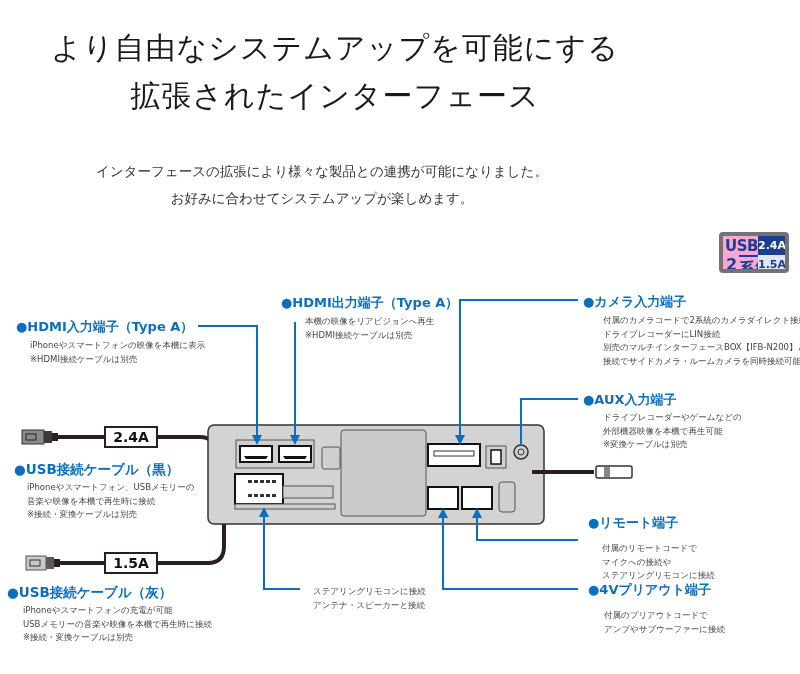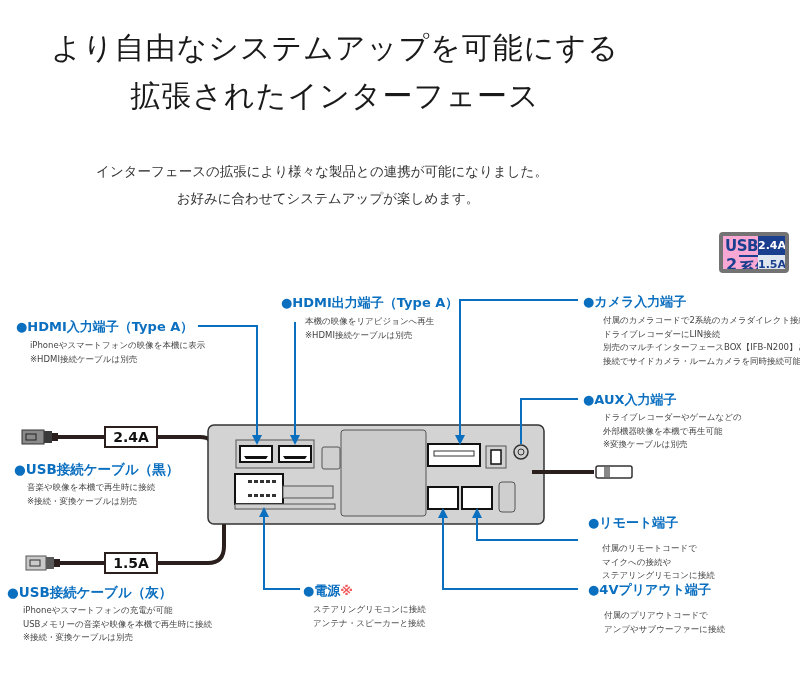--- a/index.html
+++ b/index.html
@@ -23,21 +23,21 @@
   .badge .a2 { position: absolute; right: 0; top: 19px; width: 27px; height: 19px; background: #dfe6f0;
                color: #1a3f8f; font-size: 11px; font-weight: bold; text-align: center; line-height: 19px; }
   .badge .line { position: absolute; left: 16px; top: 19px; width: 20px; height: 2px; background: #1a3f8f; }
 </style>
 </head>
 <body>
 
 <div class="abs title" style="top:28px;">より自由なシステムアップを可能にする</div>
 <div class="abs title" style="top:76px;">拡張されたインターフェース</div>
 <div class="abs subtitle" style="top:163px;">インターフェースの拡張により様々な製品との連携が可能になりました。</div>
-<div class="abs subtitle" style="top:190px;padding-left:6px;">お好みに合わせてシステムアップが楽しめます。</div>
+<div class="abs subtitle" style="top:190px;">お好みに合わせてシステムアップが楽しめます。</div>
 
 <div class="abs badge">
   <span class="usb">USB</span>
   <span class="line"></span>
   <span class="n">2</span>
   <span class="kei">系統</span>
   <span class="a1">2.4A</span>
   <span class="a2">1.5A</span>
 </div>
 
@@ -154,36 +154,36 @@
   <div class="desc" style="margin-left:20px;margin-top:2px;">
     <div>ドライブレコーダーやゲームなどの</div>
     <div>外部機器映像を本機で再生可能</div>
     <div>※変換ケーブルは別売</div>
   </div>
 </div>
 
 <div class="abs" style="left:14px;top:461px;">
   <div class="label" style="font-size:13.5px;"><span class="dot">●</span><span>USB接続ケーブル（黒）</span></div>
   <div class="desc" style="margin-left:13px;margin-top:2px;">
+    <div>iPhoneやスマートフォン、USBメモリーの</div>
     <div>音楽や映像を本機で再生時に接続</div>
     <div>※接続・変換ケーブルは別売</div>
   </div>
 </div>
 
 <div class="abs" style="left:7px;top:584px;">
   <div class="label" style="font-size:13.5px;"><span class="dot">●</span><span>USB接続ケーブル（灰）</span></div>
   <div class="desc" style="margin-left:16px;margin-top:2px;">
     <div>iPhoneやスマートフォンの充電が可能</div>
     <div>USBメモリーの音楽や映像を本機で再生時に接続</div>
     <div>※接続・変換ケーブルは別売</div>
   </div>
 </div>
 
 <div class="abs" style="left:303px;top:582px;">
-  <div class="label"><span class="dot">●</span><span>電源</span><span class="mark">※</span></div>
   <div class="desc" style="margin-left:10px;margin-top:3px;">
     <div>ステアリングリモコンに接続</div>
     <div>アンテナ・スピーカーと接続</div>
   </div>
 </div>
 
 <div class="abs" style="left:588px;top:514px;">
   <div class="label"><span class="dot">●</span><span>リモート端子</span></div>
   <div class="desc" style="margin-left:14px;margin-top:10px;">
     <div>付属のリモートコードで</div>

